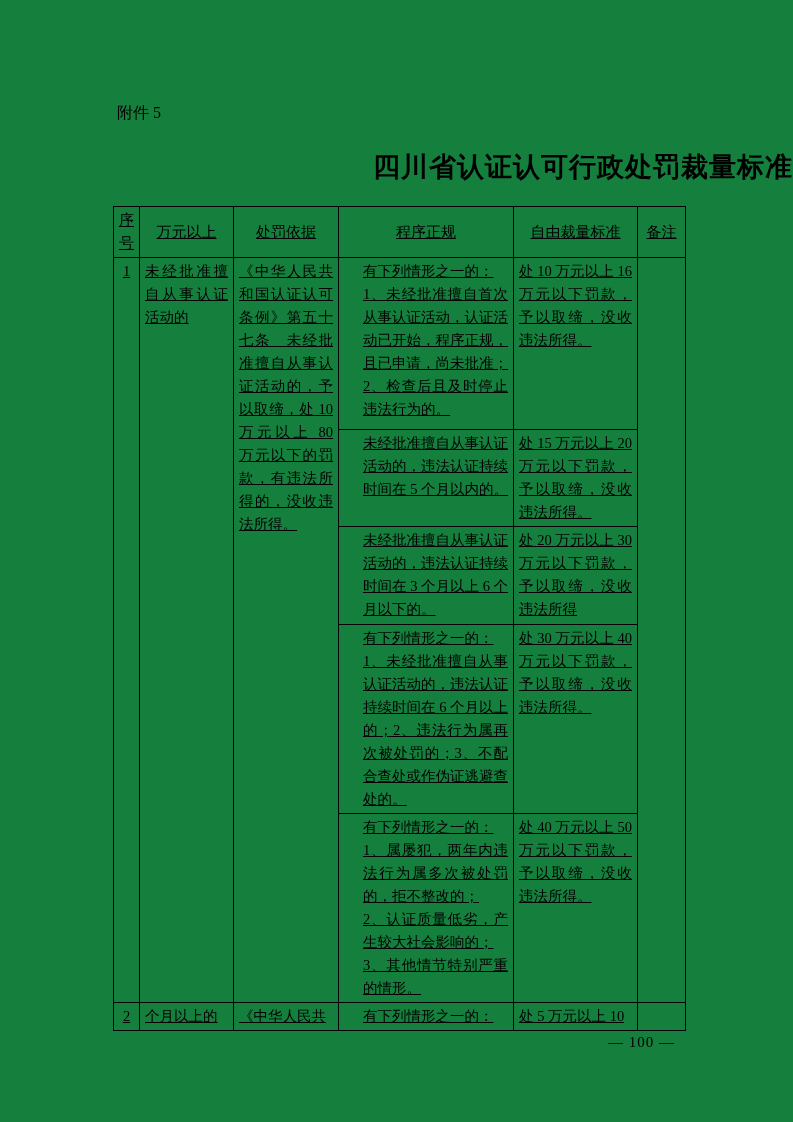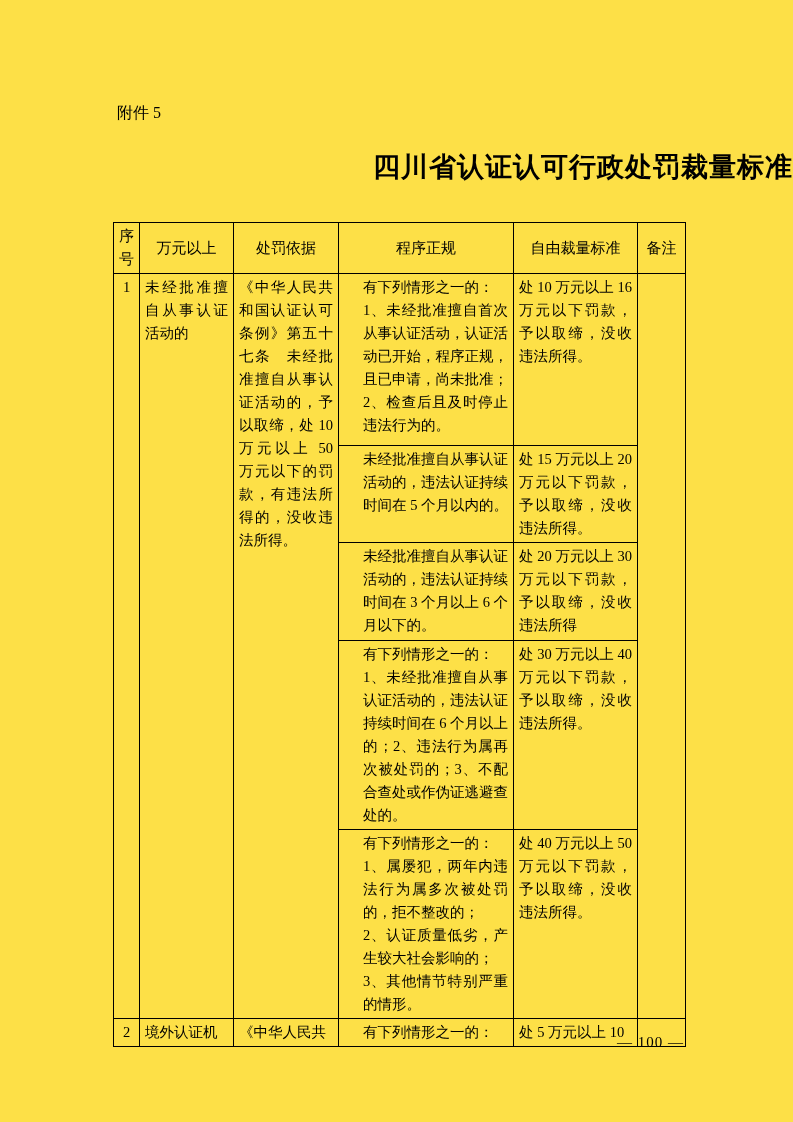--- a/index.html
+++ b/index.html
@@ -1,36 +1,37 @@
 <!DOCTYPE html>
 <html><head>
 <meta charset="utf-8">
 <style>
   html,body{margin:0;padding:0;background:#fff;}
   .page{
     position:relative;
     width:793px;height:1122px;
-    background:#fde047;
+    background:#15803d;
     color:#000;
     font-family:"Liberation Serif","DejaVu Serif",serif;
     overflow:hidden;
   }
   .attachment{
     position:absolute;left:117px;top:103px;
     font-size:16px;line-height:20px;
   }
   .title{
     position:absolute;left:0;top:149px;width:100%;
     margin:0;text-align:right;
     font-size:27px;font-weight:bold;letter-spacing:1px;
   }
   table.penalty-table{
-    position:absolute;left:113px;top:222px;
+    position:absolute;left:113px;top:206px;
     width:572px;table-layout:fixed;
     border-collapse:collapse;
+    text-decoration:underline;
   }
   .penalty-table th,.penalty-table td{
     border:1px solid #000;
     font-size:14.5px;
     line-height:23px;
     padding:2px 5px;
     vertical-align:top;
     word-break:break-all;
     overflow:hidden;
   }
@@ -48,21 +49,21 @@
   }
   td.c-situation{white-space:pre-line;padding-left:24px;}
   tr.h-header{height:49px;}
   tr.h-s1{height:172px;}
   tr.h-s2{height:97px;}
   tr.h-s3{height:98px;margin-top:16px;}
   tr.h-s4{height:170px;}
   tr.h-s5{height:184px;}
   tr.h-r2{height:28px;}
   .page-number{
-    position:absolute;top:1034px;right:109px;
+    position:absolute;top:1034px;right:118px;
     font-size:15px;letter-spacing:1px;
   }
 </style>
 </head>
 <body>
 
 <div class="page">
 
   <div class="attachment">附件 5</div>
 
@@ -84,21 +85,21 @@
         <th>处罚依据</th>
         <th>程序正规</th>
         <th>自由裁量标准</th>
         <th>备注</th>
       </tr>
     </thead>
     <tbody>
       <tr class="h-s1">
         <td class="c-seq" rowspan="5">1</td>
         <td class="c-violation" rowspan="5">未经批准擅自从事认证活动的</td>
-        <td class="c-basis" rowspan="5">《中华人民共和国认证认可条例》第五十七条　未经批准擅自从事认证活动的，予以取缔，处 10 万元以上 50 万元以下的罚款，有违法所得的，没收违法所得。</td>
+        <td class="c-basis" rowspan="5">《中华人民共和国认证认可条例》第五十七条　未经批准擅自从事认证活动的，予以取缔，处 10 万元以上 80 万元以下的罚款，有违法所得的，没收违法所得。</td>
         <td class="c-situation">有下列情形之一的：
 1、未经批准擅自首次从事认证活动，认证活动已开始，程序正规，且已申请，尚未批准；
 2、检查后且及时停止违法行为的。</td>
         <td class="c-standard">处 10 万元以上 16 万元以下罚款，予以取缔，没收违法所得。</td>
         <td class="c-remark" rowspan="5"></td>
       </tr>
       <tr class="h-s2">
         <td class="c-situation">未经批准擅自从事认证活动的，违法认证持续时间在 5 个月以内的。</td>
         <td class="c-standard">处 15 万元以上 20 万元以下罚款，予以取缔，没收违法所得。</td>
       </tr>
@@ -113,21 +114,21 @@
       </tr>
       <tr class="h-s5">
         <td class="c-situation">有下列情形之一的：
 1、属屡犯，两年内违法行为属多次被处罚的，拒不整改的；
 2、认证质量低劣，产生较大社会影响的；
 3、其他情节特别严重的情形。</td>
         <td class="c-standard">处 40 万元以上 50 万元以下罚款，予以取缔，没收违法所得。</td>
       </tr>
       <tr class="h-r2">
         <td class="c-seq">2</td>
-        <td class="c-violation">境外认证机</td>
+        <td class="c-violation">个月以上的</td>
         <td class="c-basis">《中华人民共</td>
         <td class="c-situation">有下列情形之一的：</td>
         <td class="c-standard">处 5 万元以上 10</td>
         <td class="c-remark"></td>
       </tr>
     </tbody>
   </table>
 
   <div class="page-number">— 100 —</div>
 

